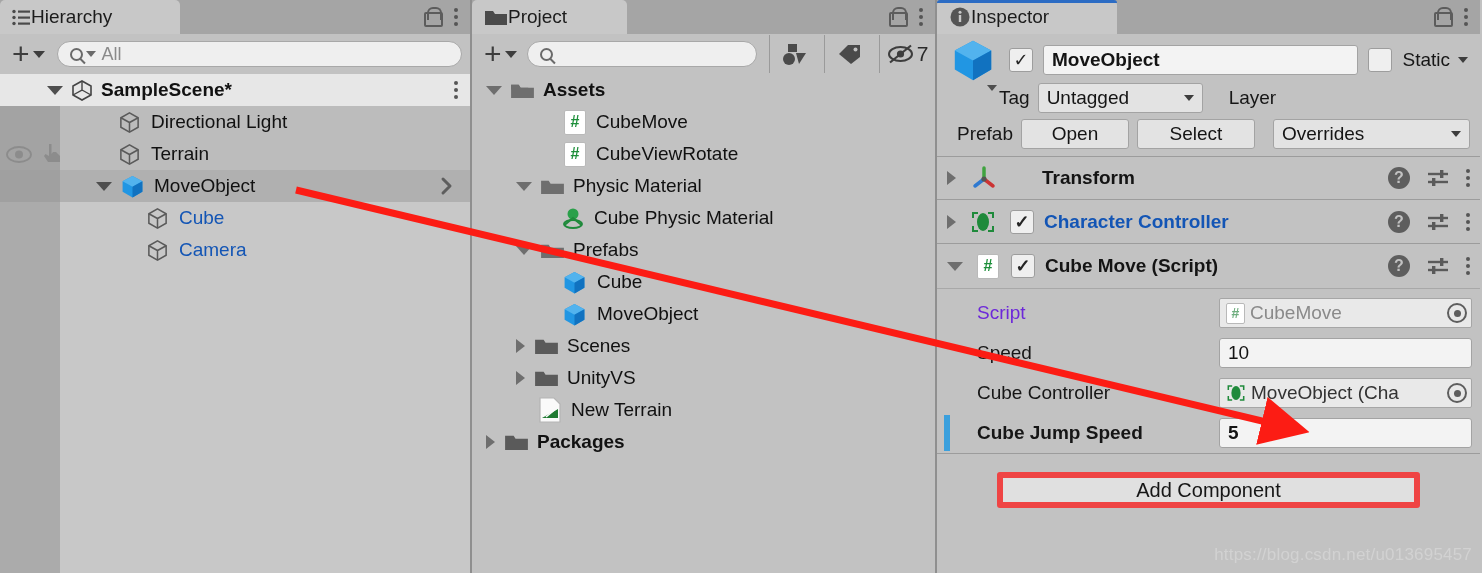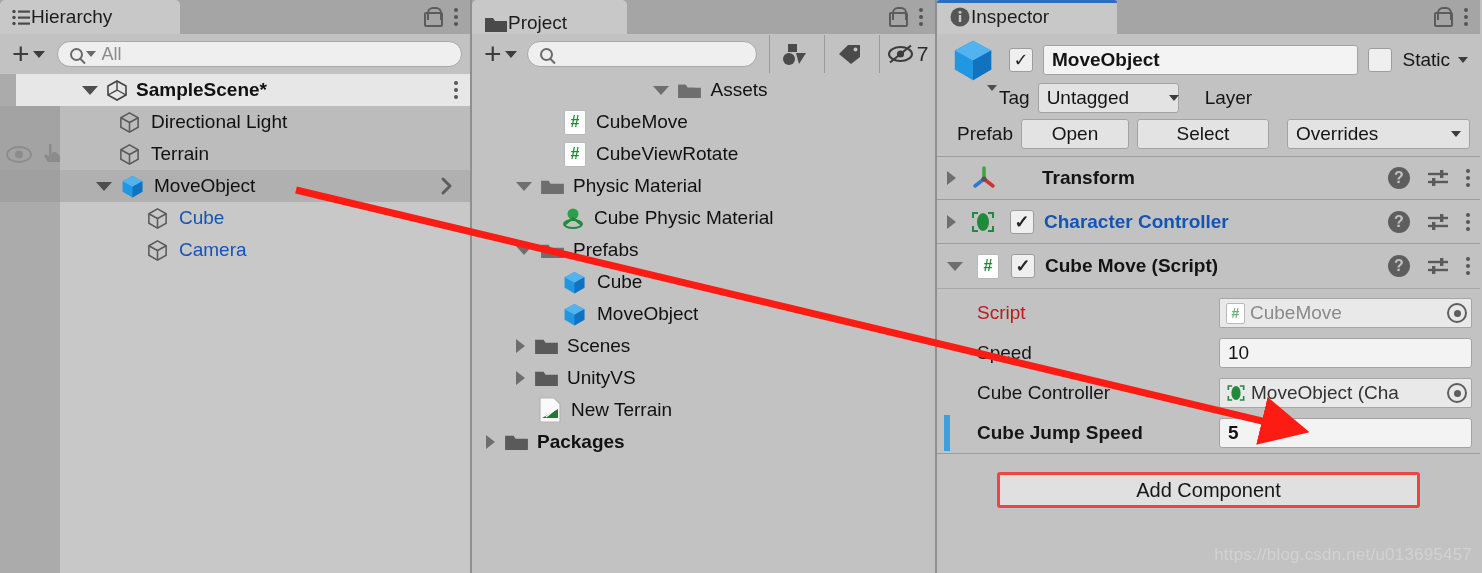--- a/index.html
+++ b/index.html
@@ -170,21 +170,21 @@
   }
   .objfield .pick {
     margin-left: auto; width: 20px; height: 20px; border-radius: 50%;
     border: 2px solid #5e5e5e; display: flex; align-items: center; justify-content: center; flex: none;
   }
   .objfield .pick i { width: 7px; height: 7px; border-radius: 50%; background: #5e5e5e; display: block; }
   .addcomp-wrap {
     border-top: 1px solid #9c9c9c; padding: 18px 60px 0 60px; background: #c2c2c2;
   }
   .addcomp {
-    height: 36px; background: #e0e0e0; border: 3px solid #ef4444; border-radius: 3px;
+    height: 36px; background: #e0e0e0; border: 6px solid #ef4444; border-radius: 3px;
     display: flex; align-items: center; justify-content: center; font-size: 20px; color: #161616;
   }
   .watermark {
     position: absolute; right: 8px; bottom: 8px; font-size: 17px; color: #d2d2d2;
     letter-spacing: 0.2px; pointer-events: none;
   }
   .arrow-svg { position: absolute; left: 0; top: 0; pointer-events: none; z-index: 50; }
 </style>
 </head>
 <body>
@@ -225,21 +225,21 @@
         <span class="mag"></span>
         <span class="caret-sm" style="border-top-color:#6a6a6a;margin-left:-3px;"></span>
         <span>All</span>
       </div>
     </div>
 
     <div class="content" style="background:#c8c8c8;">
 
       <div style="position:absolute;left:0;top:0;width:60px;height:100%;background:#ababab;"></div>
 
-      <div class="row scene" style="padding-left:60px;margin-left:16px;">
+      <div class="row scene" style="padding-left:41px;">
         <span class="tri-dn" style="margin-left:6px;border-top-color:#4e4e4e;"></span>
         <span class="ico" style="margin-left:8px;">
           <svg width="22" height="22" viewBox="0 0 22 22">
               <path d="M11 2 L20 7 L20 16 L11 21 L2 16 L2 7 Z" fill="none" stroke="#444" stroke-width="1.6"></path>
               <path d="M11 2 L11 11 L2 16 M11 11 L20 16" fill="none" stroke="#444" stroke-width="1.4"></path>
             </svg>
         </span>
         <span style="margin-left:8px;">SampleScene*</span>
         <span class="dots" style="margin-left:auto;margin-right:4px;">
             <i></i>
@@ -319,21 +319,21 @@
               <path d="M3 7 L12 12 L21 7 M12 12 L12 22" fill="none" stroke="#5a5a5a" stroke-width="1.6"></path>
             </svg>
         </span>
         <span class="label-blue" style="margin-left:10px;">Camera</span>
       </div>
     </div>
   </div>
 
   <div class="panel proj" style="width:465px;border-left:2px solid #8f8f8f;">
     <div class="tabbar">
-      <div class="tab" style="width:155px;align-items:flex-end;">
+      <div class="tab" style="width:155px;">
         <span class="ico">
           <svg width="24" height="19" viewBox="0 0 24 19">
               <path d="M1 3 L9 3 L11 6 L23 6 L23 17 L1 17 Z" fill="#4a4a4a"></path>
             </svg>
         </span>
         <span>Project</span>
       </div>
       <div class="tabbar-right">
         <span class="ico lock"></span>
         <span class="dots">
@@ -377,21 +377,21 @@
               <circle cx="13.5" cy="10" r="3.6" fill="#3d3d3d"></circle>
               <line x1="3" y1="18.5" x2="24" y2="1.5" stroke="#3d3d3d" stroke-width="2.2"></line>
             </svg>
         </span>
         <span style="font-size:21px;color:#2a2a2a;">7</span>
       </div>
     </div>
 
     <div class="content" style="background:#c2c2c2;">
 
-      <div class="row" style="padding-left:14px;font-weight:normal;justify-content:center;">
+      <div class="row" style="padding-left:14px;font-weight:bold;">
         <span class="tri-dn"></span>
         <span class="ico" style="margin-left:8px;">
           <svg class="folder-ico" viewBox="0 0 26 20">
               <path d="M1 4 L9 4 L11 7 L25 7 L25 18 L1 18 Z" fill="#6e6e6e"></path>
               <path d="M1 4 L9 4 L11 7 L19 7 L19 9 L1 9 Z" fill="#6e6e6e"></path>
             </svg>
         </span>
         <span style="margin-left:8px;">Assets</span>
       </div>
 
@@ -536,31 +536,31 @@
         </span>
         <span class="chk">✓</span>
         <span class="txtfield" style="flex:1;font-weight:bold;">MoveObject</span>
         <span class="chk empty">✓</span>
         <span style="font-size:19px;color:#161616;">Static</span>
         <span class="caret-sm" style="border-top-color:#3d3d3d;margin-left:-2px;margin-right:2px;"></span>
       </div>
 
       <div class="insp-row" style="padding-left:52px;">
         <span style="font-size:19px;color:#161616;">Tag</span>
-        <span class="dropdown" style="width:141px;gap:40px;">
+        <span class="dropdown" style="width:165px;gap:40px;">
           <span>Untagged</span>
           <span class="caret-sm"></span>
         </span>
         <span style="font-size:19px;color:#161616;margin-left:18px;">Layer</span>
       </div>
 
       <div class="insp-row" style="padding-left:10px;">
         <span style="font-size:19px;color:#161616;">Prefab</span>
         <span class="btn" style="width:108px;">Open</span>
-        <span class="btn" style="width:132px;">Select</span>
+        <span class="btn" style="width:118px;">Select</span>
         <span class="dropdown" style="flex:1;margin-left:10px;">
           <span>Overrides</span>
           <span class="caret-sm"></span>
         </span>
       </div>
     </div>
 
     <div class="comp-hdr">
       <span class="tri-rt"></span>
       <span class="ico" style="margin-left:4px;">
@@ -639,21 +639,21 @@
         <span class="dots">
             <i></i>
             <i></i>
             <i></i>
           </span>
       </span>
     </div>
 
     <div style="background:#c2c2c2;padding-top:4px;border-top:1px solid #a8a8a8;">
       <div class="field-row">
-        <span class="fl" style="color:#b91c1c;">Script</span>
+        <span class="fl" style="color:#6d28d9;">Script</span>
         <span class="fv objfield" style="color:#8a8a8a;">
           <span class="cs-ico" style="width:19px;height:21px;font-size:14px;color:#6fae7f;">#</span>
           <span>CubeMove</span>
           <span class="pick">
               <i></i>
             </span>
         </span>
       </div>
 
       <div class="field-row">

